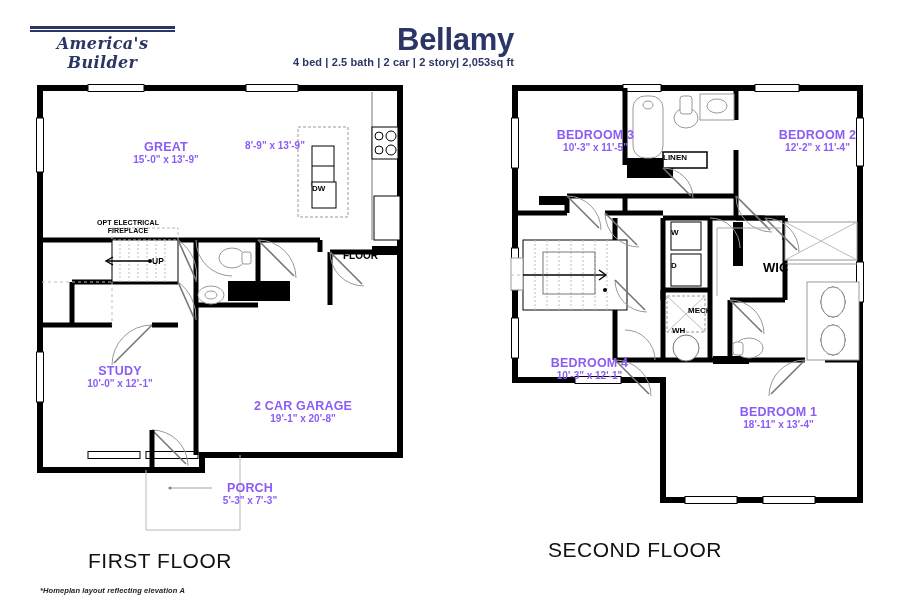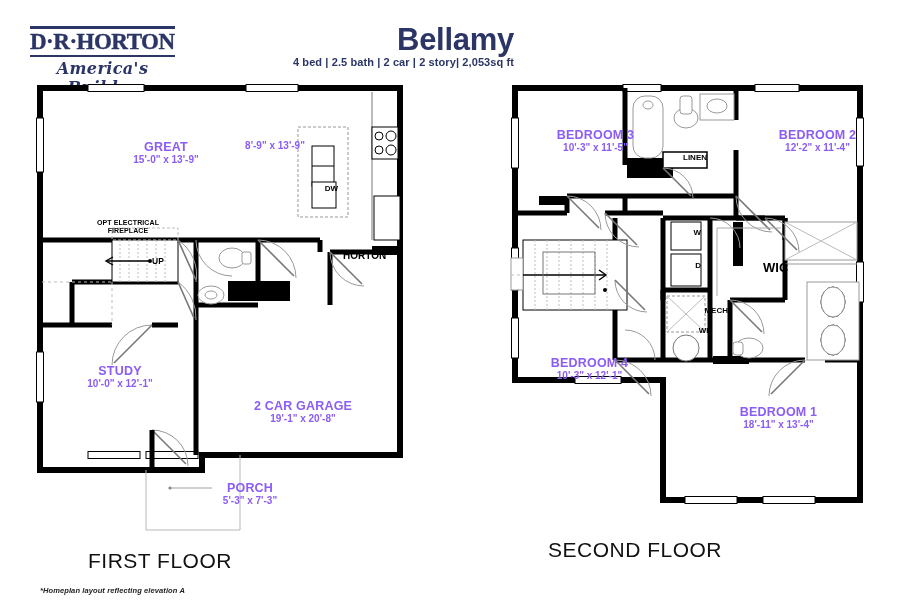--- a/index.html
+++ b/index.html
@@ -52,33 +52,32 @@
   .room-label{text-align:center;color:#8b5cf6;line-height:1.12;}
   .room-name{font-size:12.5px;font-weight:bold;letter-spacing:0.2px;
              white-space:nowrap;}
   .room-dim{font-size:10px;font-weight:bold;letter-spacing:0px;
             white-space:nowrap;}
   .tag-small{
     font-size:7px;font-weight:bold;text-align:center;color:#000;
     letter-spacing:0.1px;line-height:1.15;white-space:nowrap;
   }
   .tag-mid{
-    font-size:8px;font-weight:bold;text-align:right;color:#000;
+    font-size:8px;font-weight:bold;text-align:left;color:#000;
     white-space:nowrap;
   }
   .tag-wic{font-size:13px;font-weight:bold;color:#000;white-space:nowrap;}
   .tag-pantry{font-size:10px;font-weight:bold;color:#000;white-space:nowrap;}
   .tag-updown{font-size:8.5px;font-weight:bold;color:#000;}
 </style>
 </head>
 <body>
 
 <div class="abs" id="logo-block">
   <div id="logo-rule-top"></div>
-  <div id="logo-wordmark">D·R·HORTON</div>
   <div id="logo-rule-bot"></div>
   <div id="logo-tagline">America's Builder</div>
 </div>
 
 <div class="abs" id="plan-title">Bellamy</div>
 <div class="abs" id="plan-subtitle">4 bed | 2.5 bath  | 2 car | 2 story| 2,053sq ft</div>
 
 <svg class="abs" id="first-floor-plan" viewBox="0 0 460 540">
   <g fill="none" stroke="#000">
 
@@ -224,21 +223,21 @@
 <div class="abs room-label" style="left:190px;top:481px;width:120px;">
   <div class="room-name">PORCH</div>
   <div class="room-dim">5'-3" x 7'-3"</div>
 </div>
 <div class="abs tag-small" style="left:78px;top:219px;width:100px;">
   <div>OPT ELECTRICAL</div>
   <div>FIREPLACE</div>
 </div>
 <div class="abs tag-updown" style="left:152px;top:256px;">UP</div>
 <div class="abs tag-mid" style="left:312px;top:184px;width:26px;">DW</div>
-<div class="abs tag-pantry" style="left:343px;top:250px;">HORTON</div>
+<div class="abs tag-pantry" style="left:343px;top:250px;">FLOOR</div>
 
 <svg class="abs" id="second-floor-plan" viewBox="0 0 456 540">
   <g fill="none" stroke="#000">
 
     <path d="M60,88 L405,88 L405,500 L208,500 L208,380 L60,380 Z" fill="#fff" stroke="#000" stroke-width="6"></path>
 
     <g stroke="#000" stroke-width="1" fill="#fff">
       <rect x="56.5" y="118" width="7" height="50"></rect>
       <rect x="56.5" y="248" width="7" height="42"></rect>
       <rect x="56.5" y="318" width="7" height="40"></rect>

